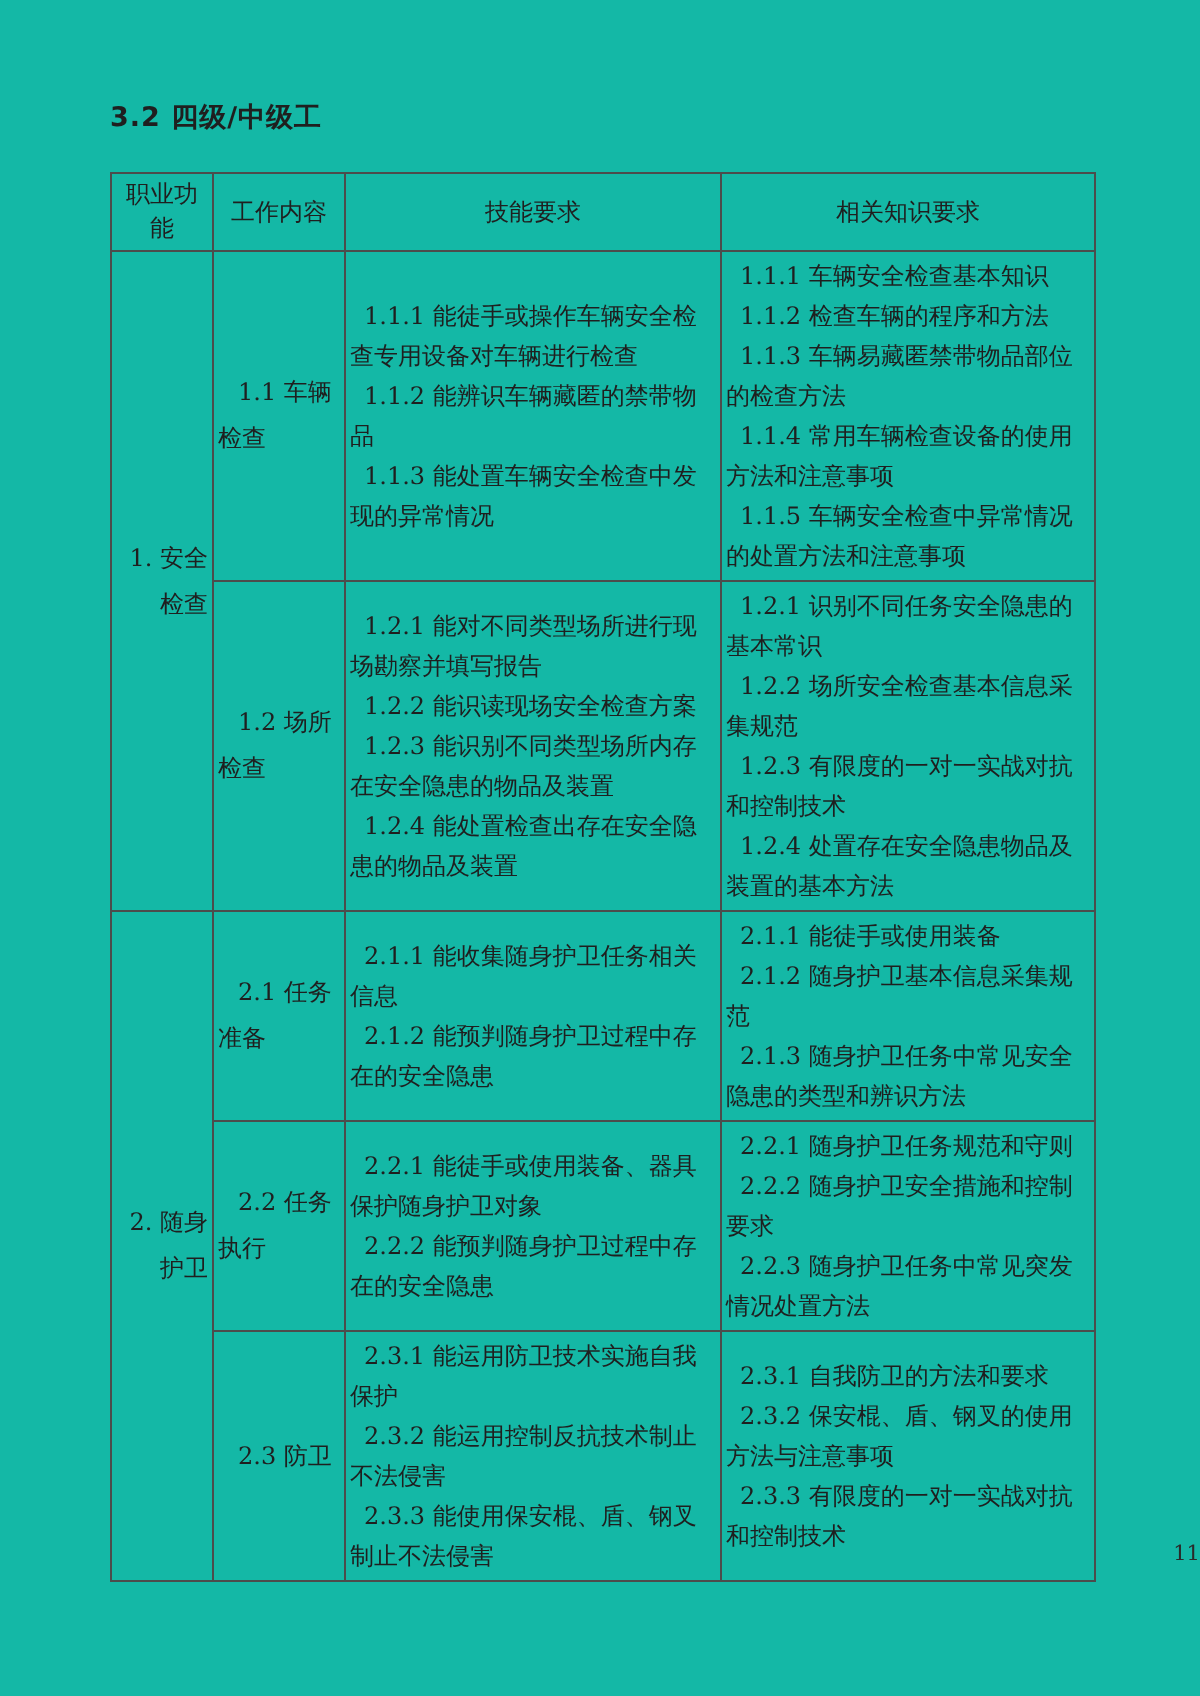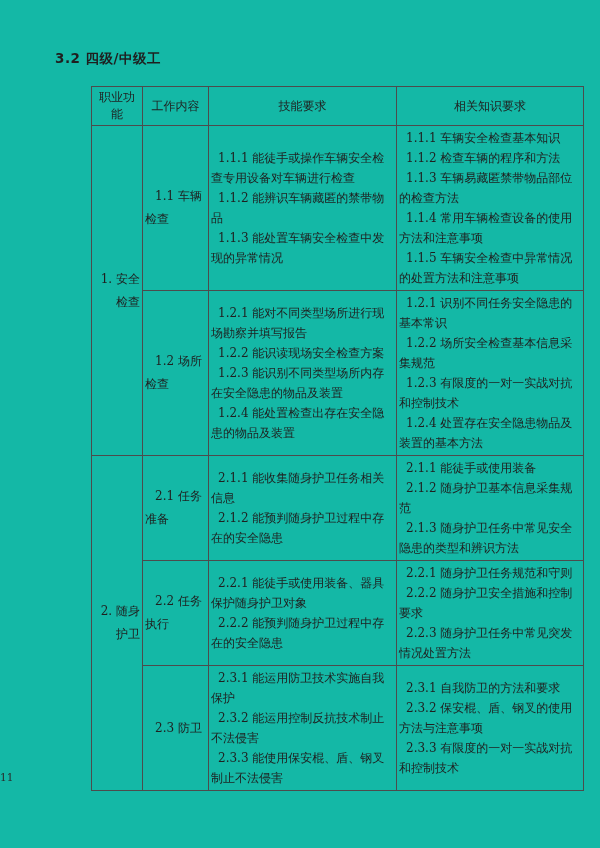--- a/index.html
+++ b/index.html
@@ -19,21 +19,20 @@
     font-family:"DejaVu Sans","Liberation Sans",sans-serif;
     letter-spacing:0.5px;
   }
   table.std-table{
     position:absolute;
     left:55px;top:86px;
     width:492px;
     border-collapse:collapse;
     table-layout:fixed;
     font-size:12px;
-    margin-left:36px;
   }
   .std-table th,.std-table td{
     border:1px solid #4c4c4c;
     vertical-align:middle;
     padding:2px;
     word-break:break-all;
   }
   .std-table thead th{
     font-weight:normal;
     text-align:center;
@@ -59,21 +58,21 @@
   }
   .row-21{height:84px;}
   .row-22{height:104px;}
   .row-23{height:111px;}
   .row-11{height:160px;}
   .row-12{height:164px;}
   .page-number{
     position:absolute;
     left:0;top:771px;
     width:100%;
-    text-align:left;
+    text-align:right;
     font-size:10.5px;
     color:#2a2a2a;
   }
 </style>
 </head>
 <body>
 
 <div class="page">
 
   <div class="doc-title">3.2 四级/中级工</div>

